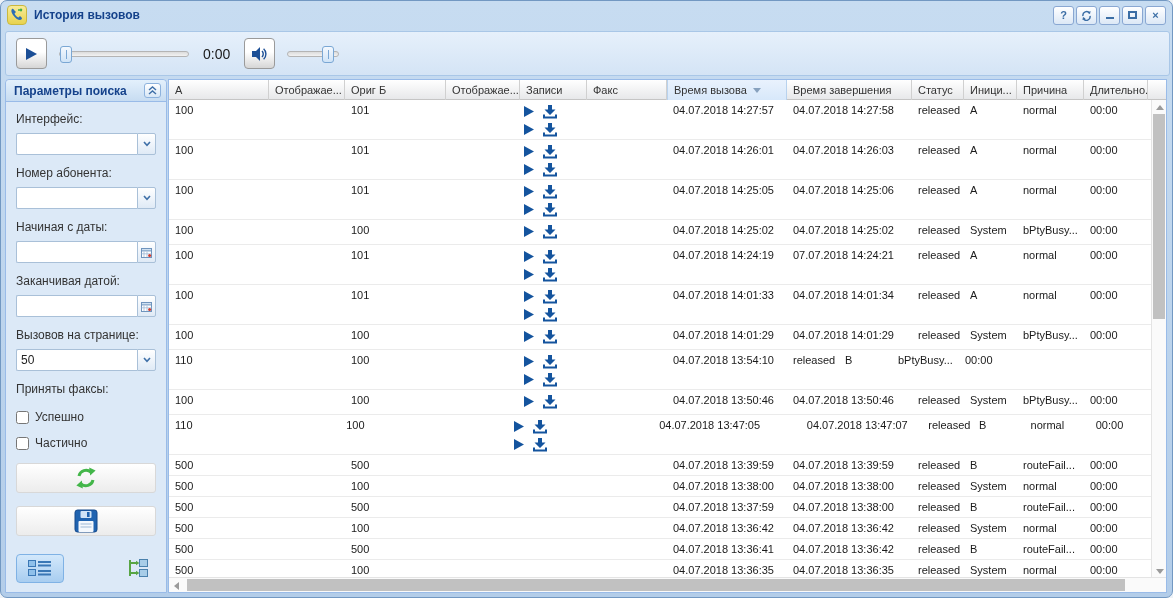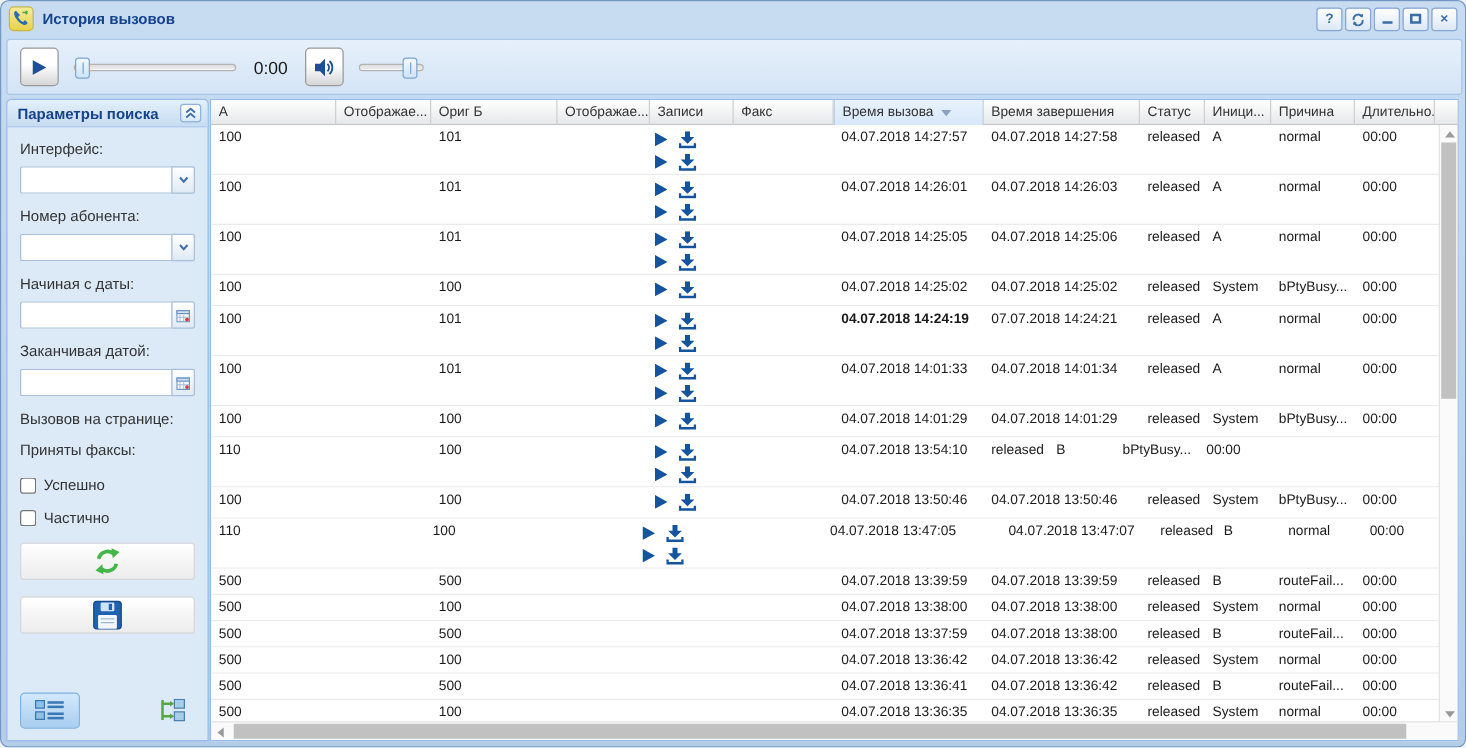--- a/index.html
+++ b/index.html
@@ -220,20 +220,28 @@
           <svg width="11" height="11" viewBox="0 0 11 11">
               <rect x="0.5" y="1.5" width="10" height="9" fill="#fff" stroke="#6f94bd"></rect>
               <rect x="0.5" y="1.5" width="10" height="2.4" fill="#cfe0f1" stroke="#6f94bd"></rect>
               <path d="M3 4.7 V10 M6 4.7 V10 M0.5 6.8 H10.5" stroke="#9fb9d6" stroke-width="0.8"></path>
               <circle cx="8.6" cy="8.6" r="1.5" fill="#d23b2f"></circle>
             </svg>
         </div>
       </div>
 
       <label class="field-label">Вызовов на странице:</label>
+      <div class="field">
+        <input type="text" value="50" style="">
+        <div class="trigger">
+          <svg width="8" height="6" viewBox="0 0 8 6">
+              <path d="M1 1 L4 4.4 L7 1" stroke="#3f70a8" stroke-width="1.6" fill="none"></path>
+            </svg>
+        </div>
+      </div>
 
       <label class="field-label" style="margin-bottom:14px">Приняты факсы:</label>
       <div class="checkbox-row">
         <input type="checkbox" style="">
         <span>Успешно</span>
       </div>
       <div class="checkbox-row">
         <input type="checkbox" style="">
         <span>Частично</span>
       </div>
@@ -464,21 +472,21 @@
               <svg width="10" height="11" viewBox="0 0 10 11">
                 <polygon points="0,0 10,5.5 0,11" fill="#14549e"></polygon>
               </svg>
               <svg width="14" height="14" viewBox="0 0 14 14">
                 <polygon points="5,0 9,0 9,4.5 12.5,4.5 7,10 1.5,4.5 5,4.5" fill="#14549e"></polygon>
                 <path d="M0 9.5 V13.5 H14 V9.5 H12 V11.5 H2 V9.5 Z" fill="#14549e"></path>
               </svg>
             </div>
           </div>
           <div class="td" style="width: 80px;"></div>
-          <div class="td" style="width: 120px; font-weight: bold;">04.07.2018 14:24:19</div>
+          <div class="td" style="width: 120px;">04.07.2018 14:24:19</div>
           <div class="td" style="width: 125px;">07.07.2018 14:24:21</div>
           <div class="td" style="width: 52px;">released</div>
           <div class="td" style="width: 53px;">A</div>
           <div class="td" style="width: 67px;">normal</div>
           <div class="td" style="width: 64px;">00:00</div>
         </div>
         <div class="tr h40">
           <div class="td" style="width: 100px;">100</div>
           <div class="td" style="width: 76px;"></div>
           <div class="td" style="width: 101px;">101</div>
@@ -610,21 +618,21 @@
               <svg width="10" height="11" viewBox="0 0 10 11">
                 <polygon points="0,0 10,5.5 0,11" fill="#14549e"></polygon>
               </svg>
               <svg width="14" height="14" viewBox="0 0 14 14">
                 <polygon points="5,0 9,0 9,4.5 12.5,4.5 7,10 1.5,4.5 5,4.5" fill="#14549e"></polygon>
                 <path d="M0 9.5 V13.5 H14 V9.5 H12 V11.5 H2 V9.5 Z" fill="#14549e"></path>
               </svg>
             </div>
           </div>
           <div class="td" style="width: 80px;"></div>
-          <div class="td" style="width: 120px; text-align: center;">04.07.2018 13:47:05</div>
+          <div class="td" style="width: 120px;">04.07.2018 13:47:05</div>
           <div class="td" style="width: 125px; margin-left: 31px;">04.07.2018 13:47:07</div>
           <div class="td" style="width: 52px;">released</div>
           <div class="td" style="width: 53px;">B</div>
           <div class="td" style="width: 67px;">normal</div>
           <div class="td" style="width: 64px;">00:00</div>
         </div>
         <div class="tr h21">
           <div class="td" style="width: 100px;">500</div>
           <div class="td" style="width: 76px;"></div>
           <div class="td" style="width: 101px;">500</div>

